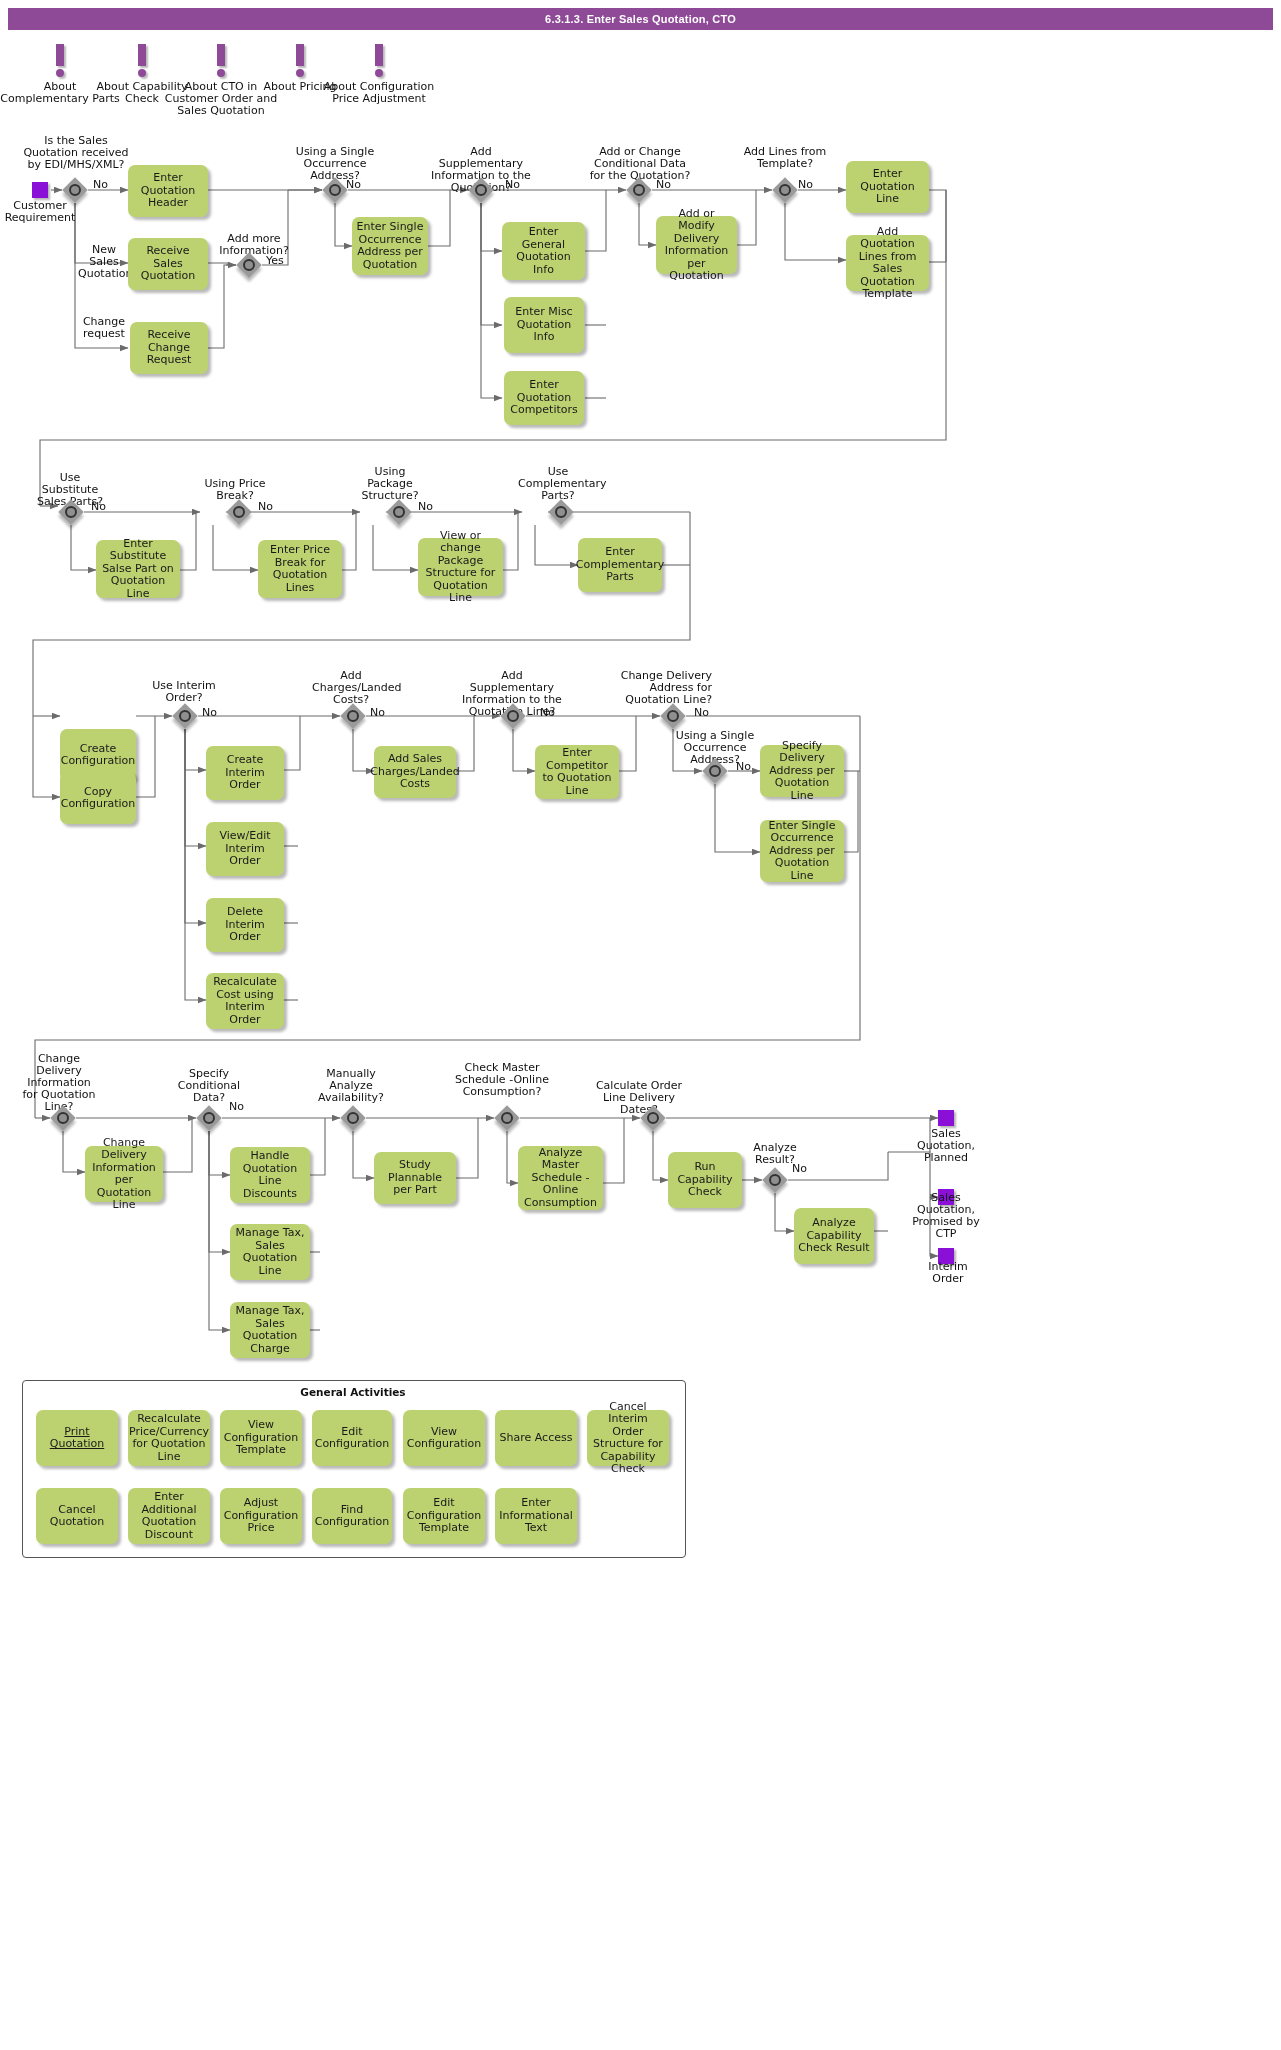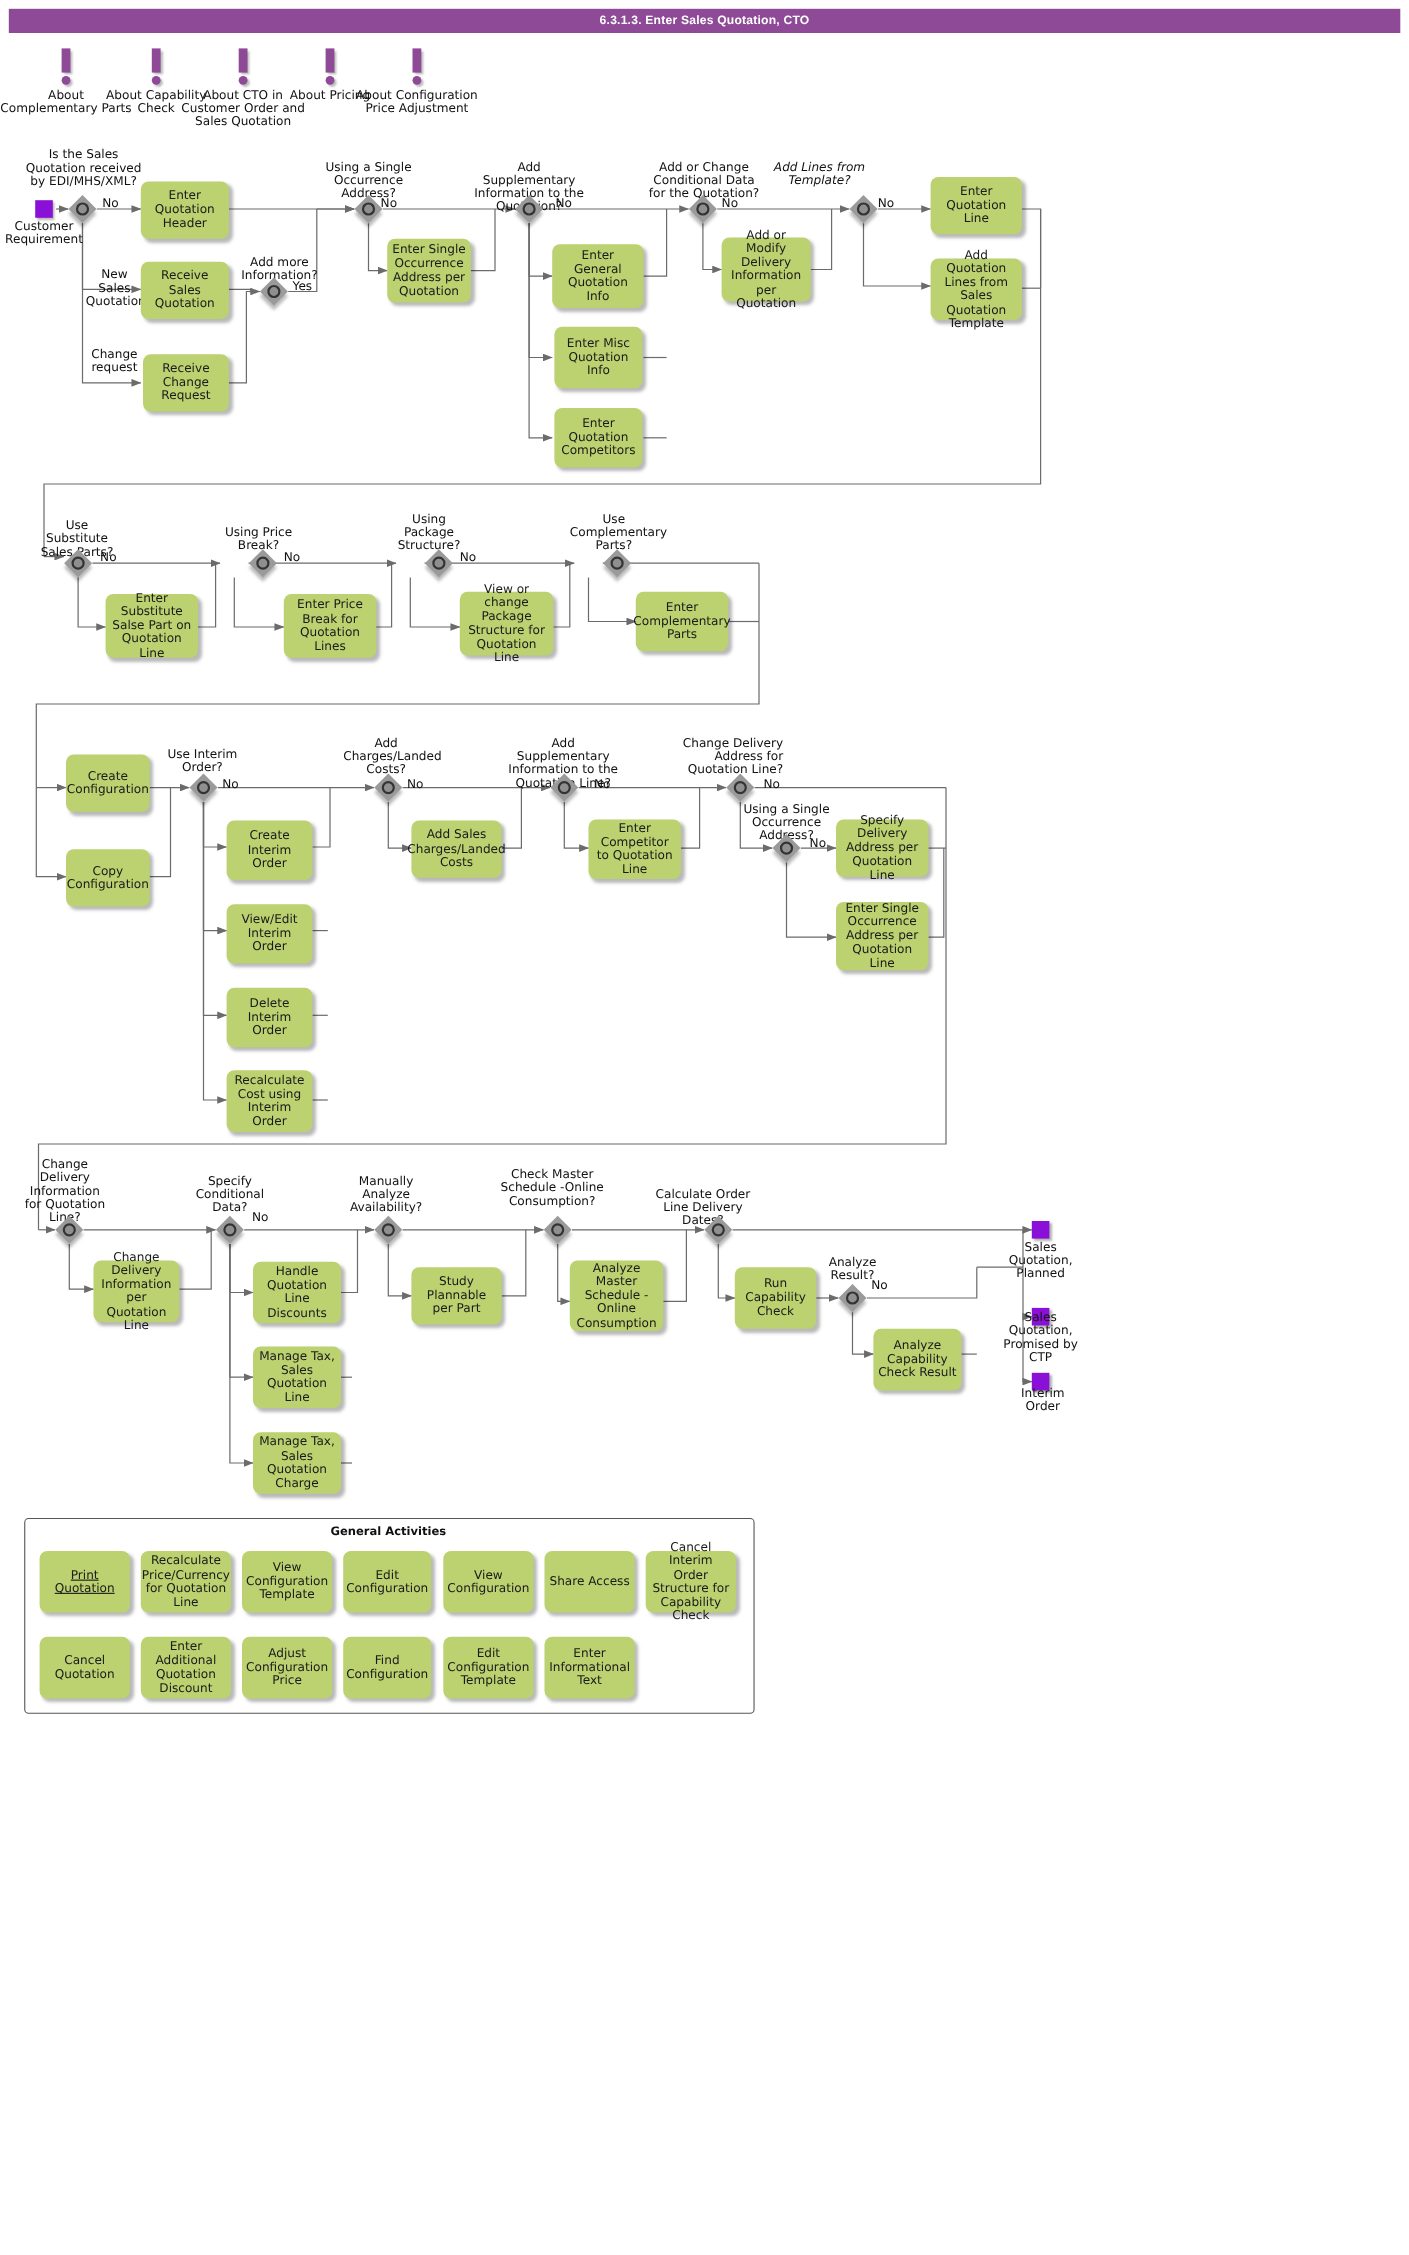--- a/index.html
+++ b/index.html
@@ -248,21 +248,21 @@
   <div class="task" style="left:504px;top:371px;width:80px;height:54px;">Enter Quotation Competitors</div>
 
   <div class="lab" style="left:586px;top:146px;width:108px;">Add or Change Conditional Data for the Quotation?</div>
   <div class="gw" style="left:626px;top:177px;">
       <div class="dia"></div>
       <div class="ring"></div>
     </div>
   <div class="yn" style="left:656px;top:178px;">No</div>
   <div class="task" style="left:656px;top:216px;width:81px;height:58px;">Add or Modify Delivery Information per Quotation</div>
 
-  <div class="lab" style="left:700px;top:146px;width:90px;font-style:italic;">Add Lines from Template?</div>
+  <div class="lab" style="left:740px;top:146px;width:90px;">Add Lines from Template?</div>
   <div class="gw" style="left:772px;top:177px;">
       <div class="dia"></div>
       <div class="ring"></div>
     </div>
   <div class="yn" style="left:798px;top:178px;">No</div>
   <div class="task" style="left:846px;top:161px;width:83px;height:52px;">Enter Quotation Line</div>
   <div class="task" style="left:846px;top:235px;width:83px;height:56px;">Add Quotation Lines from Sales Quotation Template</div>
 
   <div class="lab" style="left:35px;top:472px;width:70px;">Use Substitute Sales Parts?</div>
   <div class="gw" style="left:58px;top:499px;">
@@ -288,21 +288,21 @@
   <div class="yn" style="left:418px;top:500px;">No</div>
   <div class="task" style="left:418px;top:538px;width:85px;height:58px;">View or change Package Structure for Quotation Line</div>
 
   <div class="lab" style="left:518px;top:466px;width:80px;">Use Complementary Parts?</div>
   <div class="gw" style="left:548px;top:499px;">
       <div class="dia"></div>
       <div class="ring"></div>
     </div>
   <div class="task" style="left:578px;top:538px;width:84px;height:54px;">Enter Complementary Parts</div>
 
-  <div class="task" style="left:60px;top:686px;width:76px;height:52px;">Create Configuration</div>
+  <div class="task" style="left:60px;top:729px;width:76px;height:52px;">Create Configuration</div>
   <div class="task" style="left:60px;top:772px;width:76px;height:52px;">Copy Configuration</div>
 
   <div class="lab" style="left:148px;top:680px;width:72px;">Use Interim Order?</div>
   <div class="gw" style="left:172px;top:703px;">
       <div class="dia"></div>
       <div class="ring"></div>
     </div>
   <div class="yn" style="left:202px;top:706px;">No</div>
   <div class="task" style="left:206px;top:746px;width:78px;height:54px;">Create Interim Order</div>
   <div class="task" style="left:206px;top:822px;width:78px;height:54px;">View/Edit Interim Order</div>

